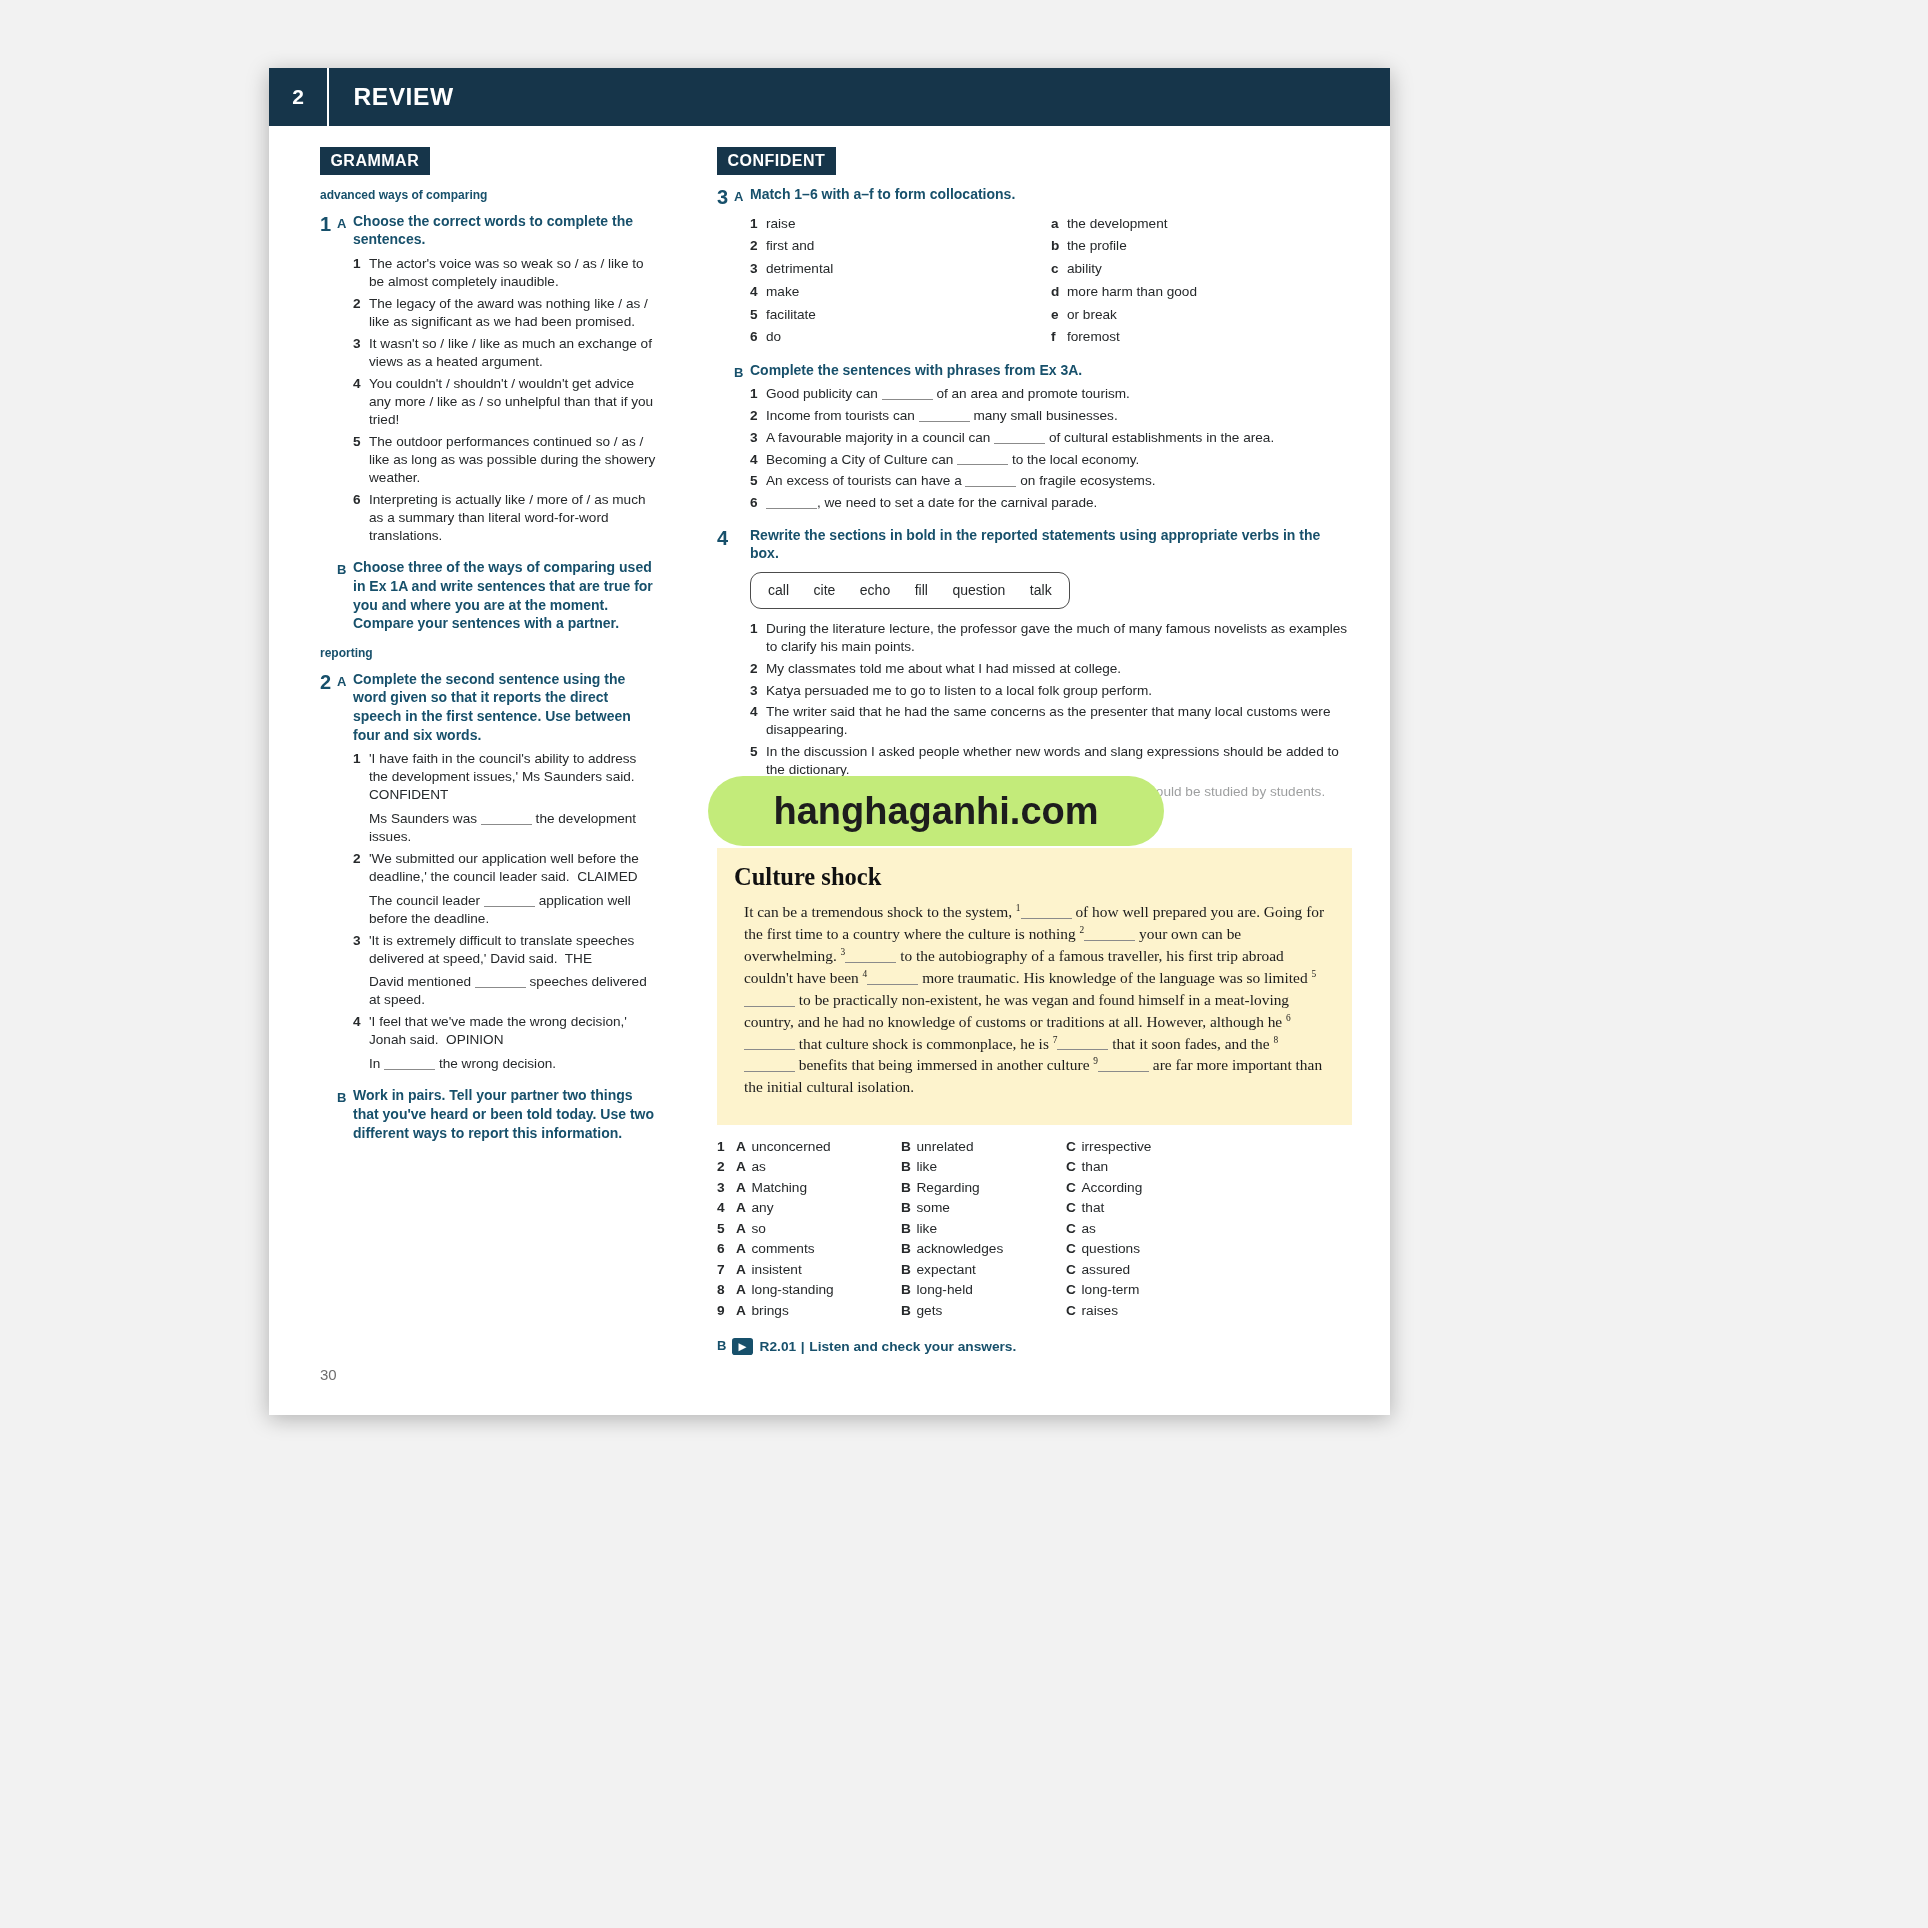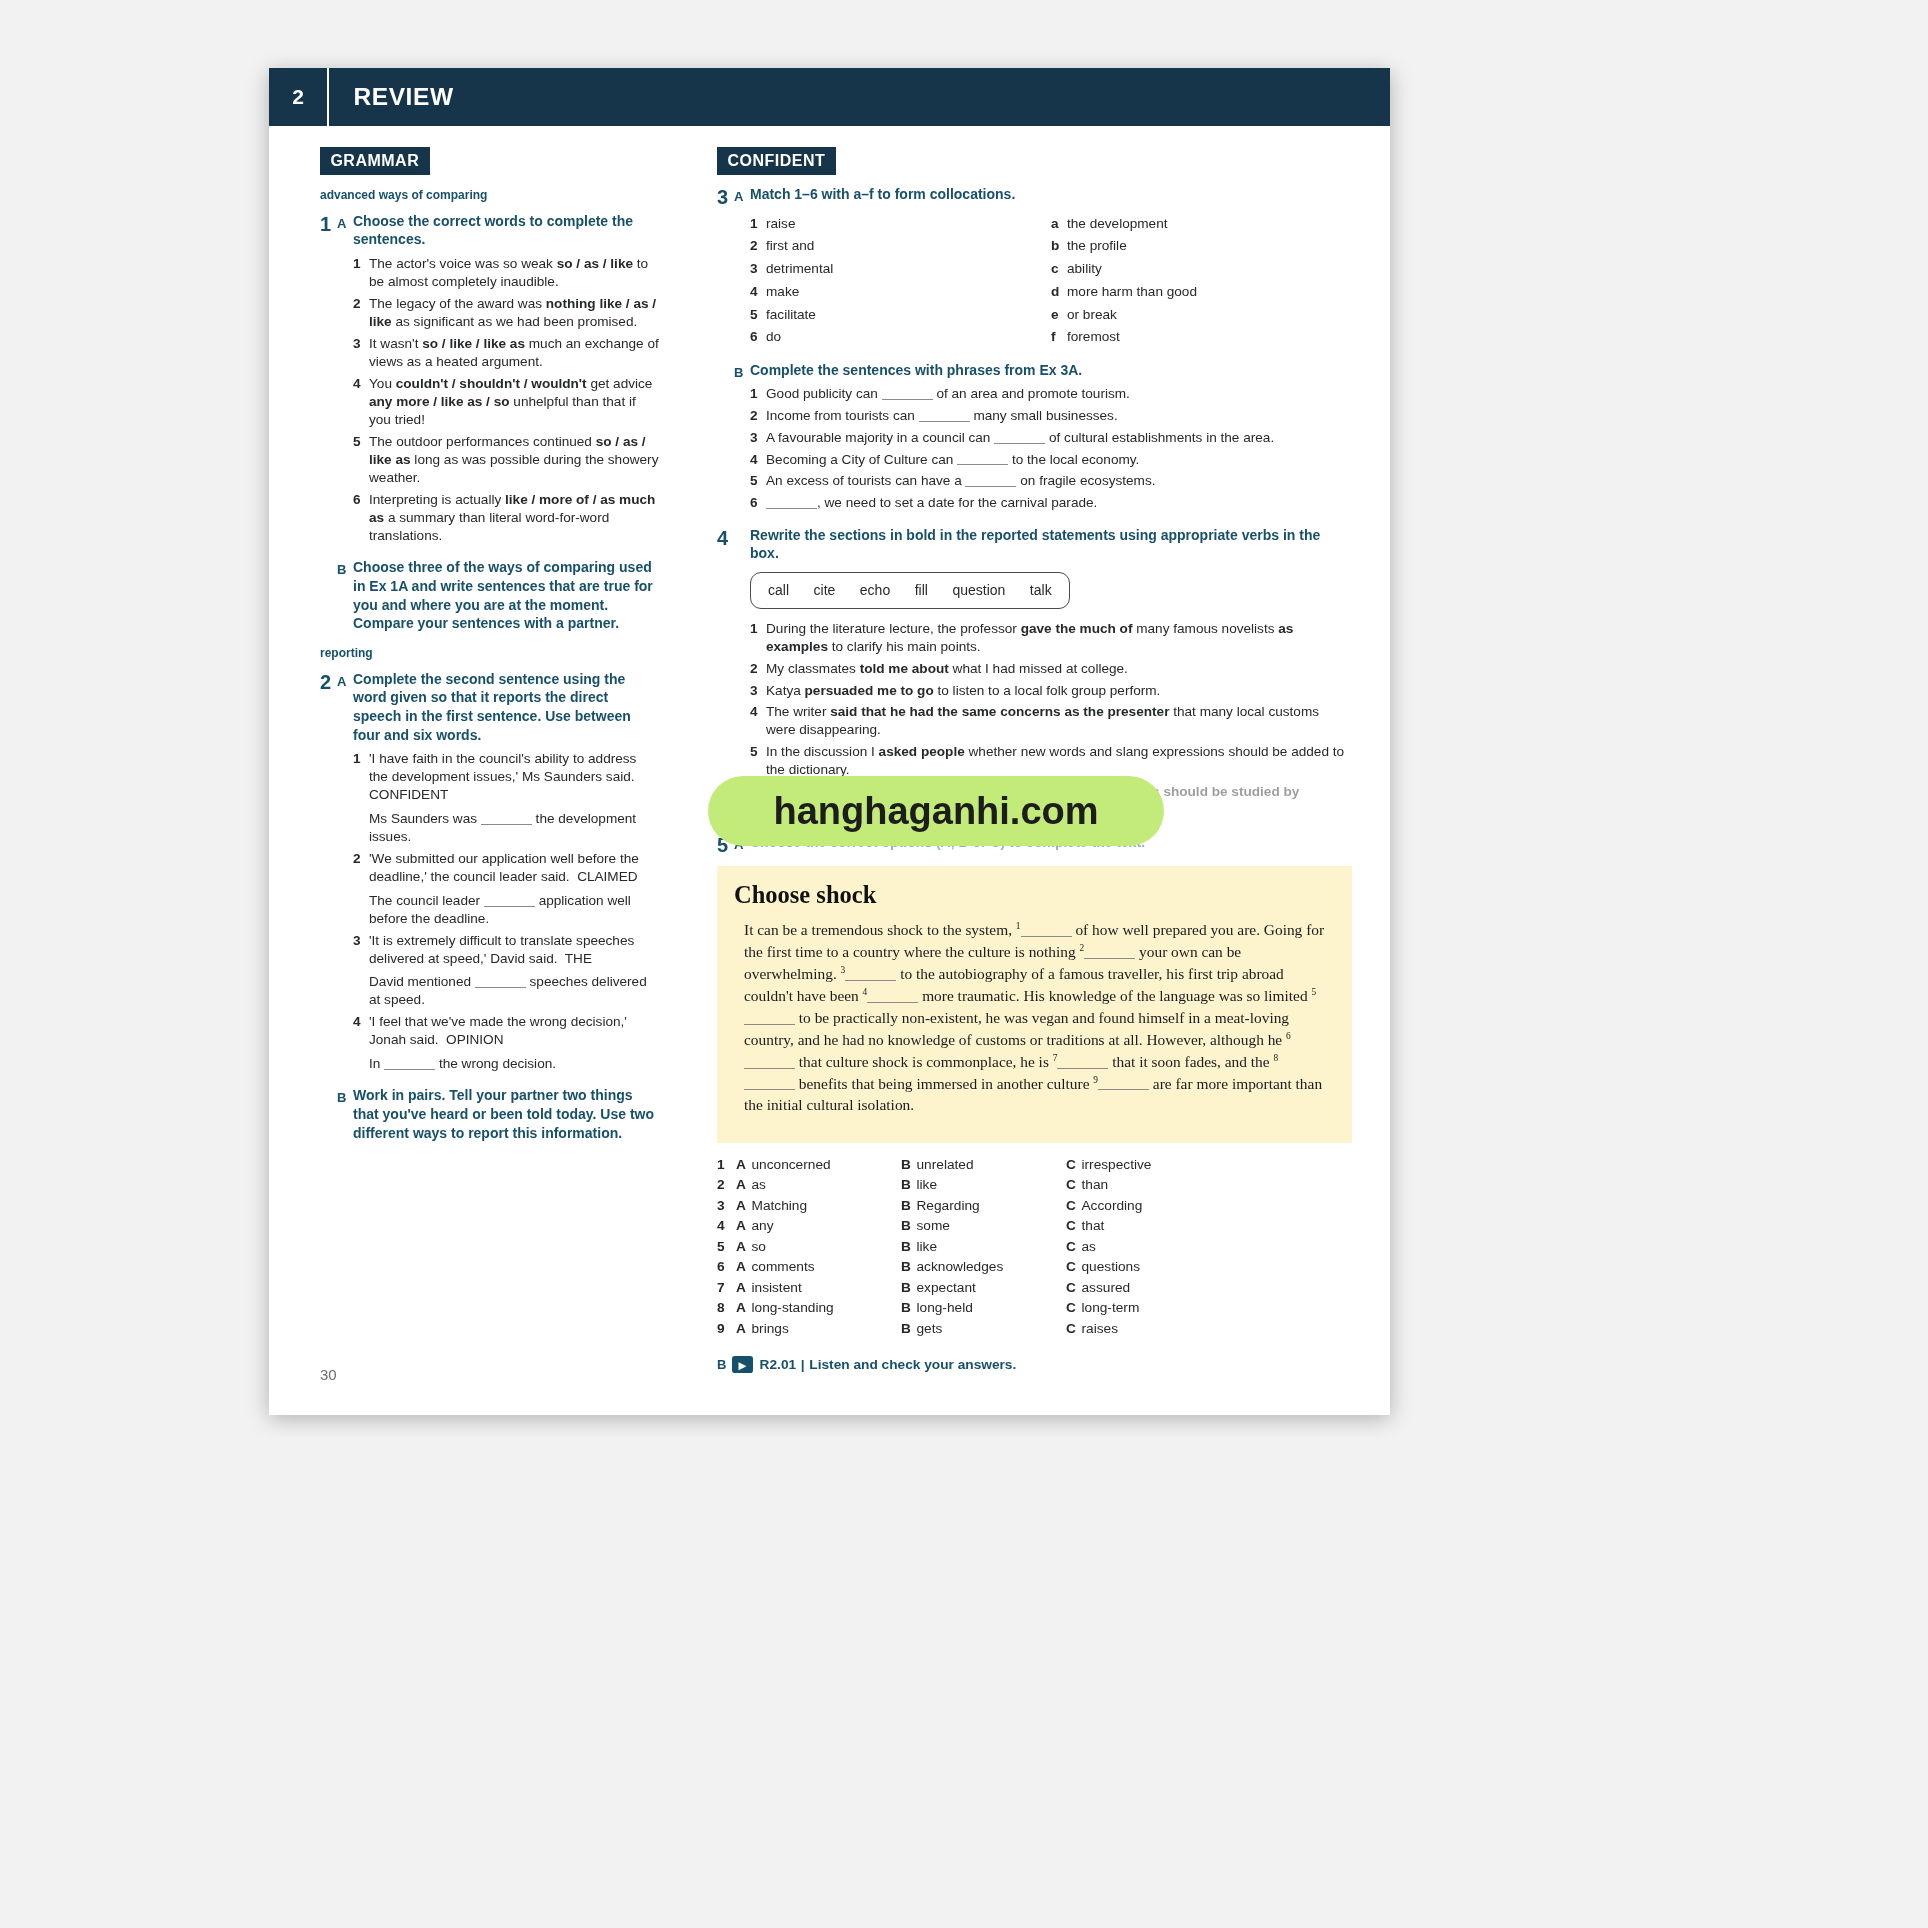--- a/index.html
+++ b/index.html
@@ -27,21 +27,21 @@
   .exnum{color:#17506b;font-weight:bold;font-size:20px;width:17px;flex:none;
          line-height:1.22;}
   .exlet{color:#17506b;font-weight:bold;font-size:13px;width:16px;flex:none;
          line-height:1.85;}
   .exbody{flex:1;font-size:13.7px;line-height:1.36;color:#222;}
   .rubric{font-weight:bold;color:#17506b;font-size:14px;line-height:1.34;}
   ol.items{list-style:none;margin:5.6px 0 0 0;padding:0;}
   ol.items li{display:flex;margin-bottom:3.8px;font-size:13.6px;line-height:1.33;color:#26292b;}
   ol.items li .n{font-weight:bold;color:#26292b;width:16px;flex:none;}
   ol.items li .t{flex:1;}
-  b{font-weight:bold;}
+  b{font-weight:normal;}
   .gap{display:inline-block;border-bottom:0.9px solid #8b8b8b;min-width:51px;
        vertical-align:-1.9px;height:11.3px;}
   
   .matchwrap{display:flex;margin-top:5.6px;}
   .matchcol{width:50%;}
   .matchcol ol.items li{margin-bottom:4.7px;}
   
   .wordbox{border:1.4px solid #4c4c4c;border-radius:11px;display:inline-flex;
     gap:24.5px;padding:7.5px 17px;margin:9.4px 0 5.6px 0;font-size:14px;color:#26292b;}
   
@@ -313,21 +313,21 @@
 
       <div class="ex">
         <div class="exnum">5</div>
         <div class="exlet">A</div>
         <div class="exbody">
           <div class="rubric faded">Choose the correct options (A, B or C) to complete the text.</div>
         </div>
       </div>
 
       <div class="panel">
-        <h3>Choose shock</h3>
+        <h3>Culture shock</h3>
         <p>It can be a tremendous shock to the system, <sup>1</sup><span class="gap"></span> of how well prepared you are. Going for the first time to a country where the culture is nothing <sup>2</sup><span class="gap"></span> your own can be overwhelming. <sup>3</sup><span class="gap"></span> to the autobiography of a famous traveller, his first trip abroad couldn't have been <sup>4</sup><span class="gap"></span> more traumatic. His knowledge of the language was so limited <sup>5</sup><span class="gap"></span> to be practically non-existent, he was vegan and found himself in a meat-loving country, and he had no knowledge of customs or traditions at all. However, although he <sup>6</sup><span class="gap"></span> that culture shock is commonplace, he is <sup>7</sup><span class="gap"></span> that it soon fades, and the <sup>8</sup><span class="gap"></span> benefits that being immersed in another culture <sup>9</sup><span class="gap"></span> are far more important than the initial cultural isolation.</p>
       </div>
 
       <div class="opts">
           <div class="optrow">
             <span class="q">1</span>
             <span class="o"><span class="L">A</span>unconcerned</span>
             <span class="o"><span class="L">B</span>unrelated</span>
             <span class="o"><span class="L">C</span>irrespective</span>
           </div>

